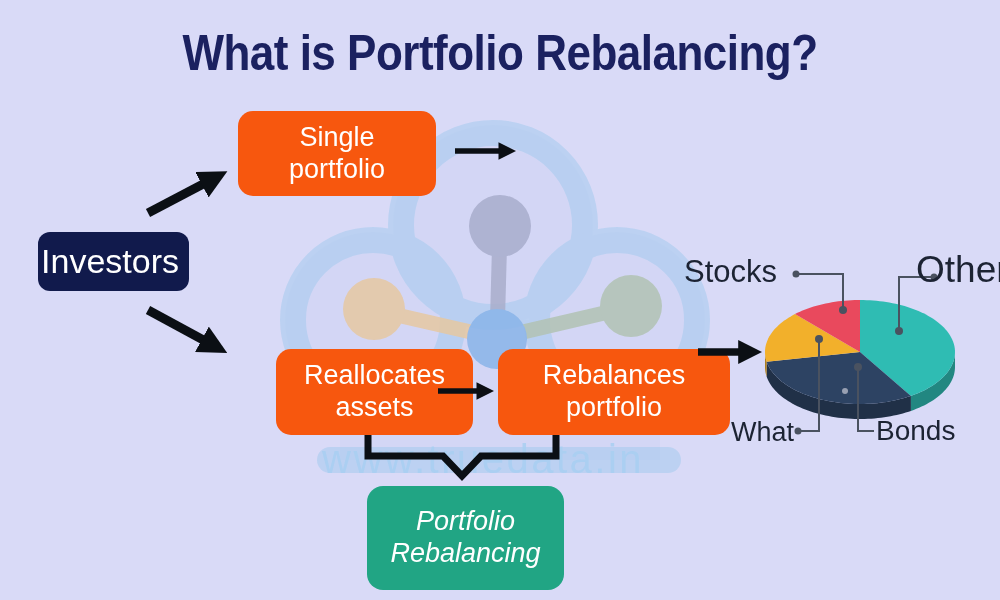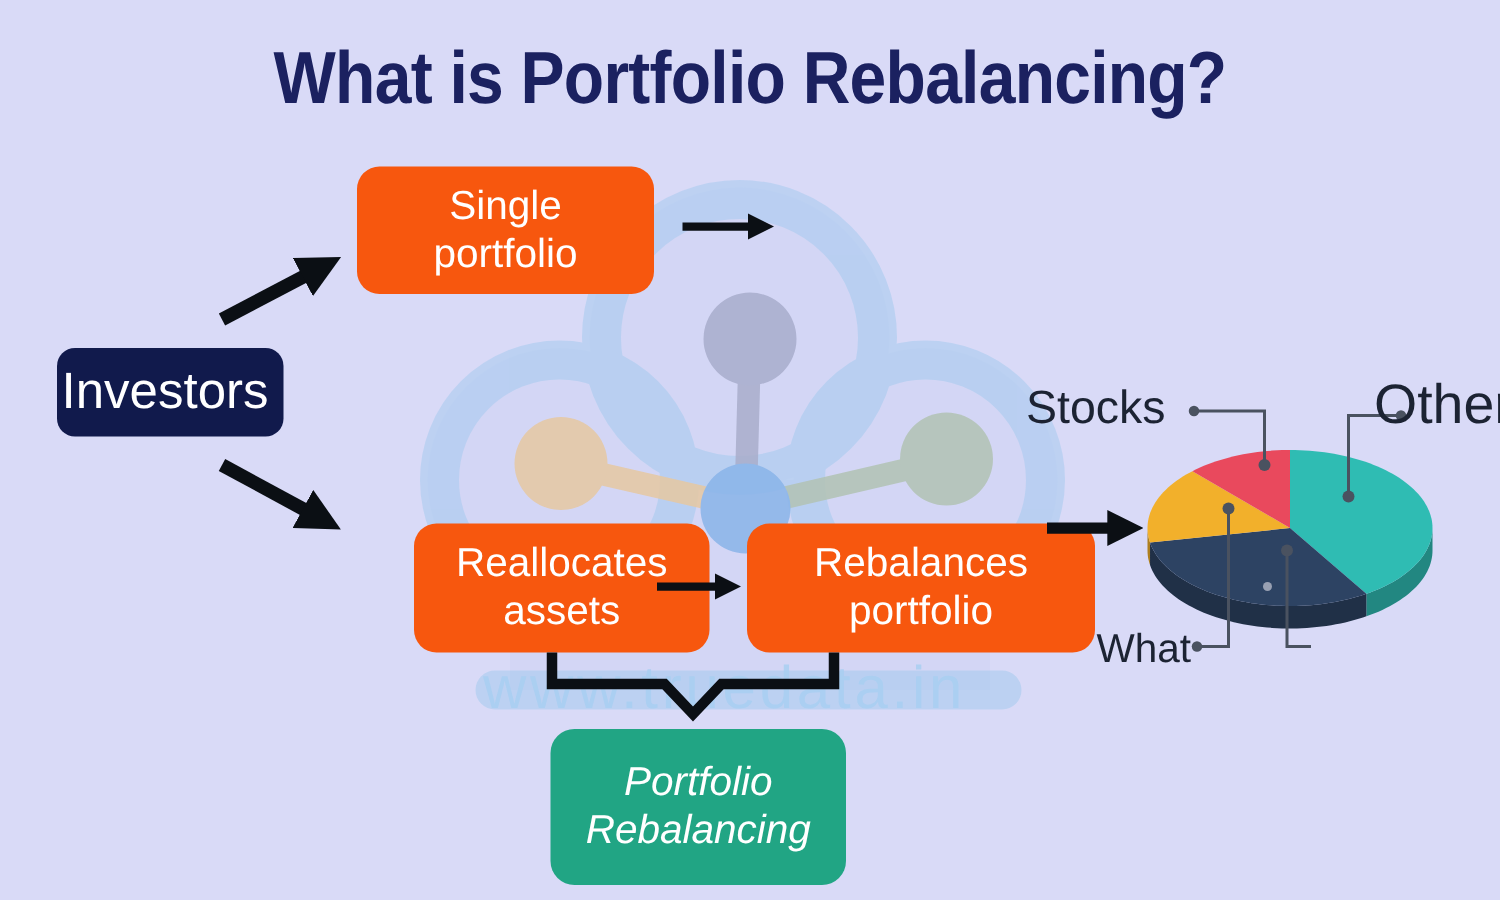--- a/index.html
+++ b/index.html
@@ -129,13 +129,14 @@
 
       <path class="leader" d="M 874 431 L 858 431 L 858 367"></path>
       <circle class="dot" cx="858" cy="367" r="4"></circle>
       <circle cx="845" cy="391" r="3" fill="#98a0b2"></circle>
     </g>
   </svg>
 
   <div class="pie-label" id="label-stocks">Stocks</div>
   <div class="pie-label" id="label-others">Others</div>
   <div class="pie-label" id="label-etfs">What</div>
+  <div class="pie-label" id="label-bonds">Bonds</div>
 </div>
 
 </body></html>

